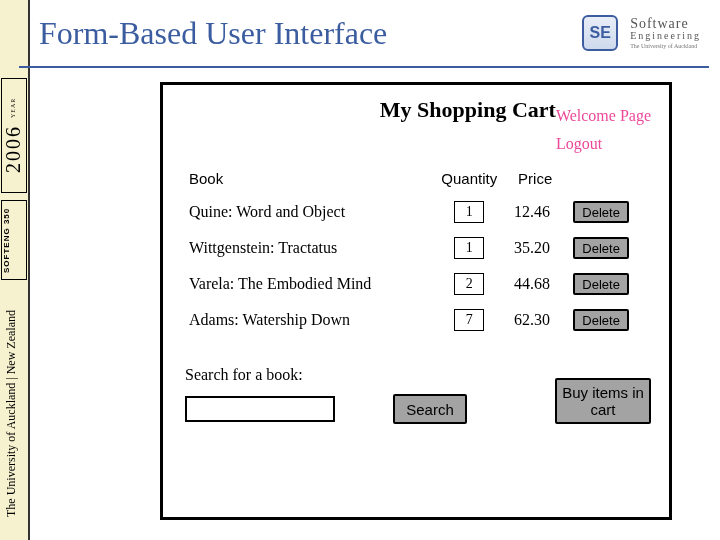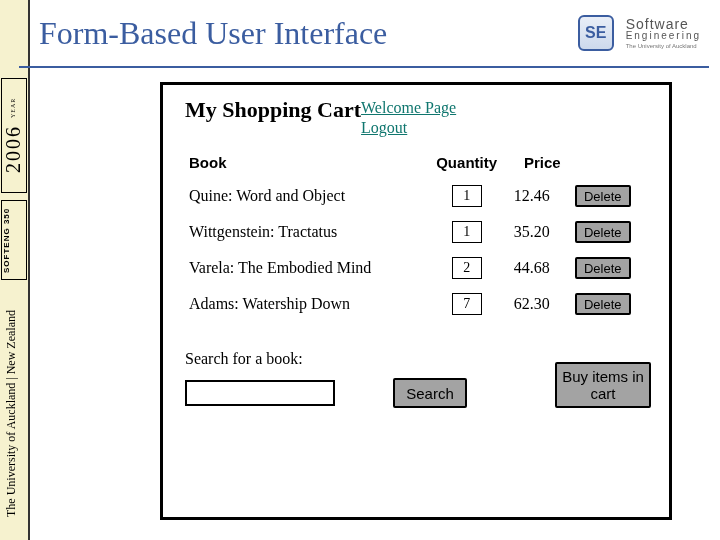--- a/index.html
+++ b/index.html
@@ -35,37 +35,37 @@
   }
   .logo {
     display: flex; align-items: center; gap: 12px;
   }
   .logo-mark {
     width: 36px; height: 36px; border: 2px solid #3b5da0; border-radius: 6px;
     display: flex; align-items: center; justify-content: center;
     font-family: Arial, sans-serif; font-weight: bold; color: #3b5da0; font-size: 16px;
     background: linear-gradient(#e9eef7,#cdd9ec);
   }
-  .logo-words { display: flex; flex-direction: column; font-family: Liberation Sans, sans-serif; color: #555; line-height: 1; justify-content: center; }
+  .logo-words { display: flex; flex-direction: column; font-family: Liberation Serif, serif; color: #555; line-height: 1; justify-content: center; }
   .logo-w1 { font-size: 14px; letter-spacing: 1px; }
   .logo-w2 { font-size: 10px; letter-spacing: 2px; }
   .logo-w3 { font-size: 6px; color: #777; margin-top: 2px; }
   .panel {
     position: absolute; left: 160px; top: 82px; width: 512px; height: 438px;
     border: 3px solid #000; background: #fff; padding: 12px 18px 10px 22px;
   }
-  .panel-head { display: flex; justify-content: flex-start; margin-bottom: 10px; }
+  .panel-head { display: flex; justify-content: flex-end; margin-bottom: 10px; }
   .panel-title { font-family: Georgia, serif; font-size: 22px; font-weight: bold; }
   .links { display: flex; flex-direction: column; gap: 2px; padding-top: 2px; }
-  .links a { color: #0f766e; font-family: Georgia, serif; font-size: 16px; text-decoration: underline; cursor: pointer; }
+  .links a { color: #ec4899; font-family: Georgia, serif; font-size: 16px; cursor: pointer; margin-top: 8px; }
   table.cart { width: 100%; border-collapse: collapse; margin-top: 6px; }
   table.cart th, table.cart td { text-align: left; padding: 7px 4px; font-size: 16px; }
-  table.cart th { font-family: Arial, sans-serif; font-weight: bold; font-size: 15px; }
+  table.cart th { font-family: Arial, sans-serif; font-weight: normal; font-size: 15px; }
   table.cart th.qh { text-align: center; }
-  table.cart th.ph { text-align: center; padding-left: 8px; }
+  table.cart th.ph { text-align: left; padding-left: 8px; }
   .qty-input {
     width: 30px; height: 22px; border: 1px solid #000; font-size: 14px; text-align: center;
     font-family: Georgia, serif; display: block; margin: 0 auto;
   }
   .price { font-family: Georgia, serif; }
   .del-btn, .upd-btn, .srch-btn, .buy-btn {
     font-family: Arial, sans-serif; font-size: 13px; cursor: pointer;
     border: 2px solid #000; background: #a3a3a3; border-radius: 2px;
     display: inline-flex; align-items: center; justify-content: center;
   }

